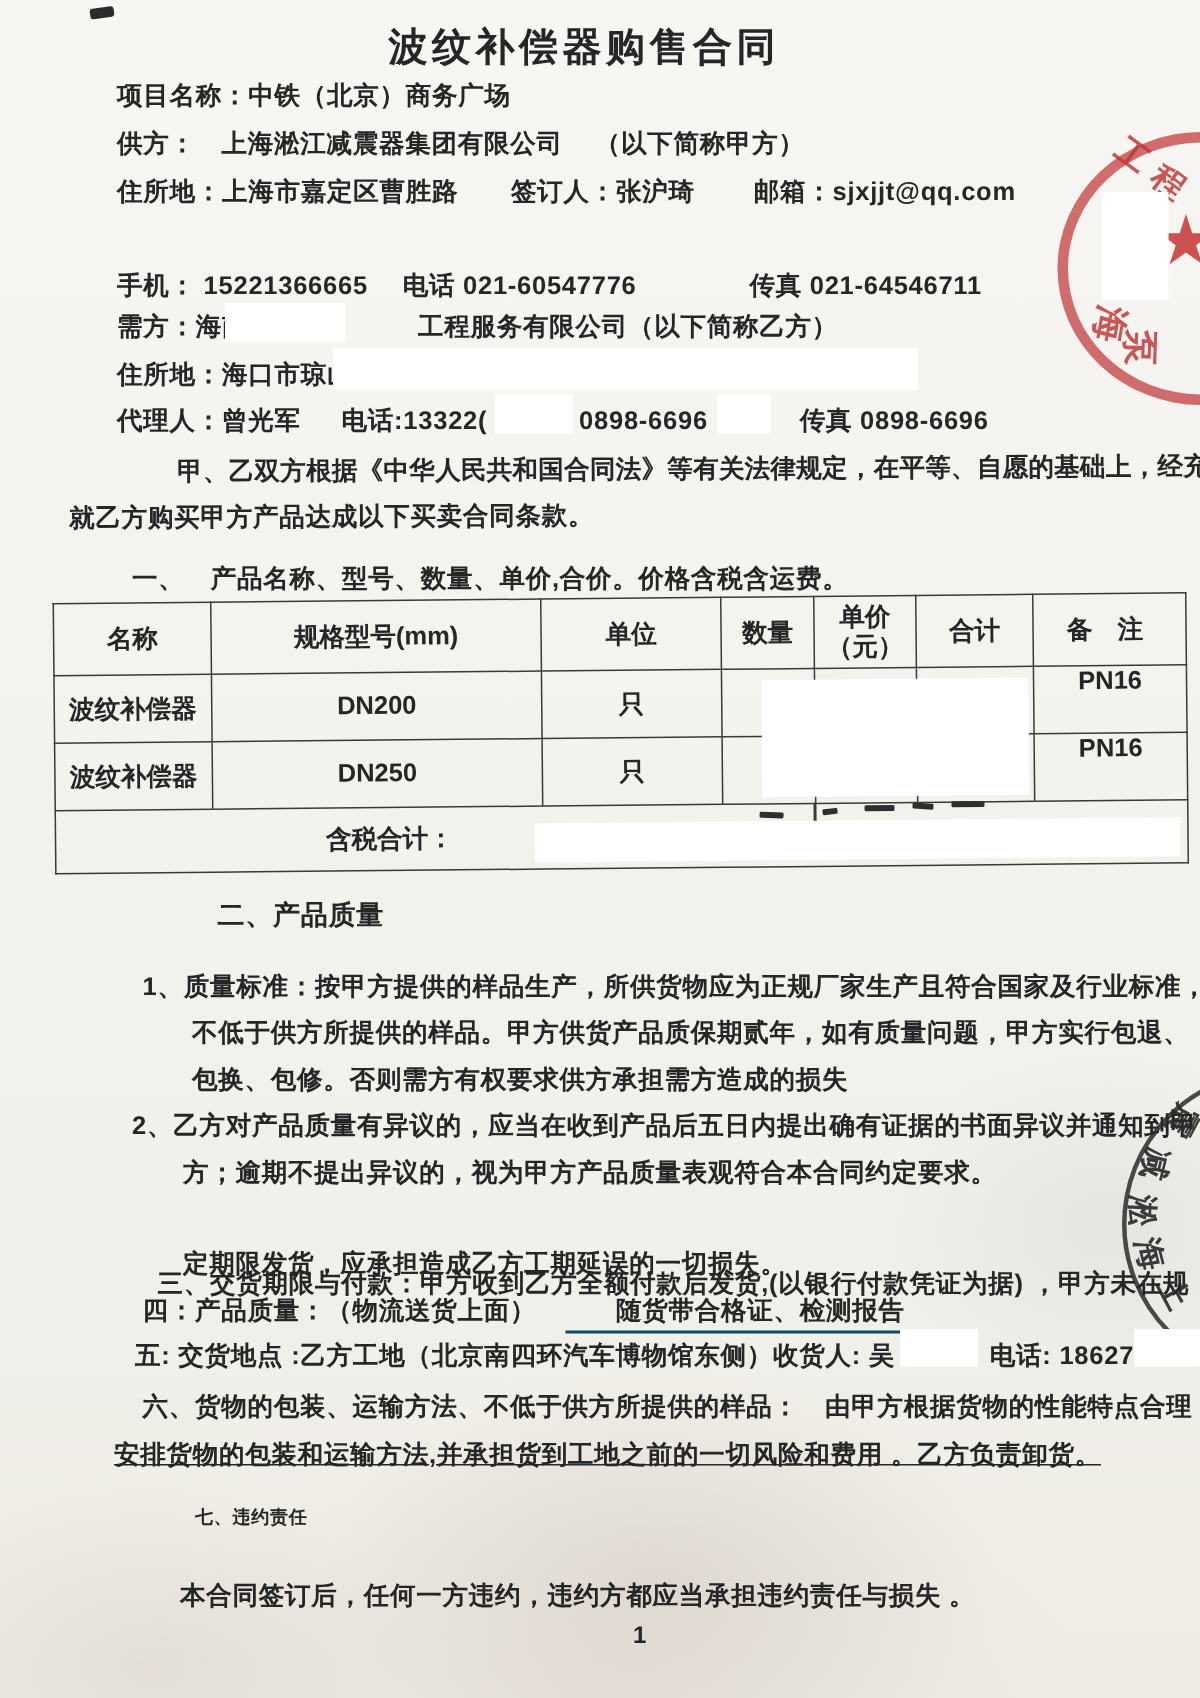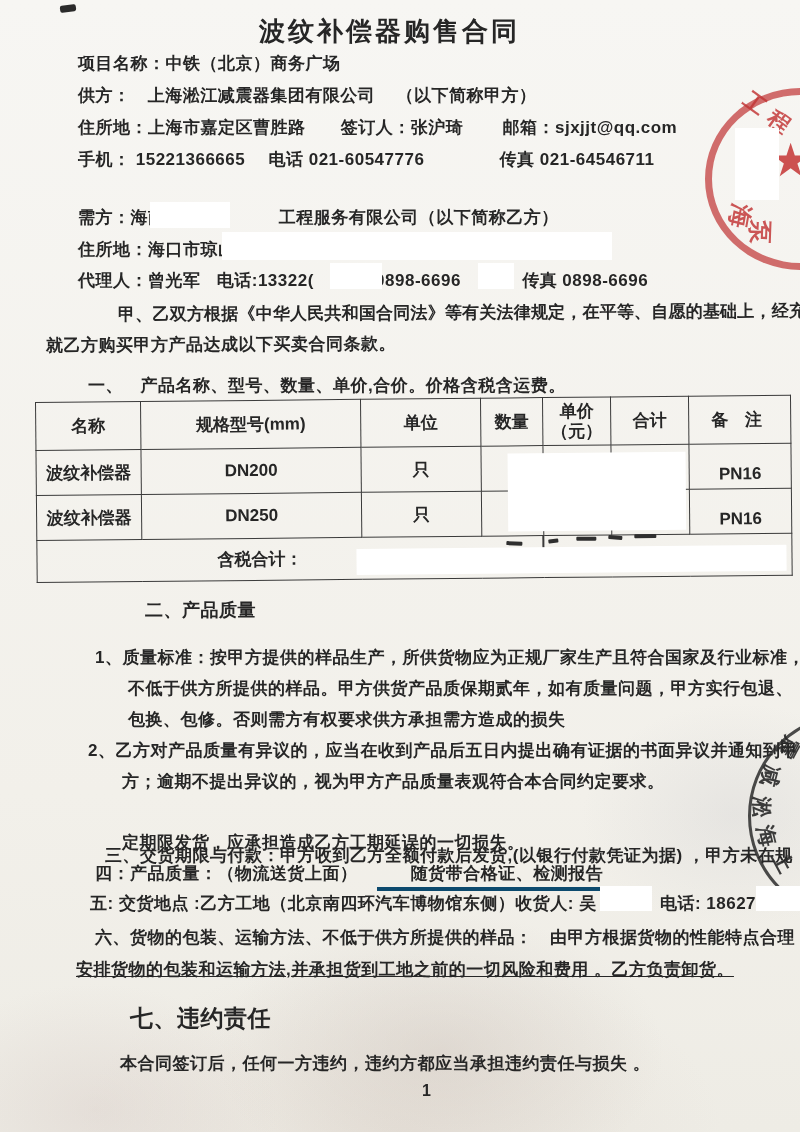--- a/index.html
+++ b/index.html
@@ -25,21 +25,21 @@
   .tablewrap{position:absolute;left:35px;top:402px;width:755px;transform:rotate(-0.55deg);transform-origin:left top;}
   table{border-collapse:collapse;table-layout:fixed;width:755px;}
   td,th{border:1.6px solid #3a3a3a;text-align:center;font-size:17px;font-weight:600;padding:0;overflow:hidden;}
   th{font-weight:600;}
   .hrow{height:48px;}
   .drow{height:45px;}
   .frow{height:42px;}
   .frow td{text-align:left;border-top:1.6px solid #3a3a3a;}
   .footer-label{padding-left:180px;font-size:17px;}
   .price-h span{display:block;line-height:20px;}
-  .note-cell{vertical-align:top;padding-top:20px;}
+  .note-cell{vertical-align:top;padding-top:0;}
   .dash{position:absolute;background:#2f2f2f;height:4px;border-radius:1px;z-index:6;}
   .stub{position:absolute;background:#3a3a3a;z-index:2;}
 
   
   .stamp-red{position:absolute;left:705px;top:88px;width:178px;height:168px;border-radius:50%;
     border:7px solid rgba(193,56,56,0.72);z-index:3;}
   .stamp-red .star{position:absolute;left:58px;top:38px;font-size:46px;color:rgba(196,52,52,0.85);}
   .stamp-txt{position:absolute;font-weight:700;color:rgba(193,50,50,0.82);}
   .stamp-dark{position:absolute;left:748px;top:713px;width:200px;height:200px;border-radius:50%;
     border:3.5px solid rgba(44,44,44,0.85);z-index:3;}
@@ -62,33 +62,33 @@
   <span class="seg" style="margin-left:16px;font-family:Liberation Serif, serif;">（以下简称甲方）</span>
 </div>
 <div class="ln" style="left:78px;top:116px;">
   <span class="seg">住所地：上海市嘉定区曹胜路</span>
   <span class="seg" style="margin-left:30px;">签订人：张沪琦</span>
   <span class="seg" style="margin-left:34px;">邮箱：sjxjjt@qq.com</span>
 </div>
 <div class="ln" style="left:78px;top:148px;">
   <span class="seg">手机： 15221366665</span>
   <span class="seg" style="margin-left:18px;">电话 021-60547776</span>
-  <span class="seg" style="margin-left:70px;">传真 021-64546711</span>
+  <span class="seg" style="margin-left:70px;margin-top:31px;">传真 021-64546711</span>
 </div>
 
 <div class="ln" style="left:78px;top:206px;">
   <span class="seg">需方：海南</span>
   <span class="seg" style="margin-left:108px;">工程服务有限公司（以下简称乙方）</span>
 </div>
 <div class="whiteout" style="left:150px;top:202px;width:80px;height:26px;"></div>
 <div class="ln" style="left:78px;top:238px;">住所地：海口市琼山区</div>
 <div class="whiteout" style="left:222px;top:232px;width:390px;height:28px;"></div>
 <div class="ln" style="left:78px;top:269px;">
   <span class="seg">代理人：曾光军</span>
-  <span class="seg" style="margin-left:11px;text-align:center;">电话:13322(</span>
+  <span class="seg" style="margin-left:22px;text-align:center;">电话:13322(</span>
   <span class="seg" style="margin-left:56px;">0898-6696</span>
   <span class="seg" style="margin-left:56px;">传真 0898-6696</span>
 </div>
 <div class="whiteout" style="left:330px;top:263px;width:52px;height:26px;"></div>
 <div class="whiteout" style="left:478px;top:263px;width:36px;height:26px;"></div>
 
 <div class="ln rot1" style="left:118px;top:303px;letter-spacing:0.2px;">甲、乙双方根据《中华人民共和国合同法》等有关法律规定，在平等、自愿的基础上，经充分协商，</div>
 <div class="ln rot1" style="left:46px;top:334px;">就乙方购买甲方产品达成以下买卖合同条款。</div>
 
 <div class="ln" style="left:88px;top:374px;font-weight:700;">一、　产品名称、型号、数量、单价,合价。价格含税含运费。</div>
@@ -157,34 +157,34 @@
 <div class="ln" style="left:128px;top:677px;">不低于供方所提供的样品。甲方供货产品质保期贰年，如有质量问题，甲方实行包退、</div>
 <div class="ln" style="left:128px;top:708px;">包换、包修。否则需方有权要求供方承担需方造成的损失</div>
 <div class="ln" style="left:88px;top:739px;">2、乙方对产品质量有异议的，应当在收到产品后五日内提出确有证据的书面异议并通知到甲</div>
 <div class="ln" style="left:122px;top:770px;">方；逾期不提出异议的，视为甲方产品质量表观符合本合同约定要求。</div>
 
 <div class="ln" style="left:105px;top:844px;">三、交货期限与付款：甲方收到乙方全额付款后发货,(以银行付款凭证为据) ，甲方未在规</div>
 <div class="ln" style="left:122px;top:831px;">定期限发货，应承担造成乙方工期延误的一切损失。</div>
 
 <div class="ln" style="left:95px;top:862px;">
   <span class="seg">四：产品质量：（物流送货上面）</span>
-  <span class="seg" style="margin-left:14px;font-weight:700;border-bottom:4px solid #0c4a6e;padding:0 34px 2px 34px;">随货带合格证、检测报告</span>
+  <span class="seg" style="margin-left:14px;font-weight:700;border-bottom:2px solid #0c4a6e;padding:0 34px 2px 34px;">随货带合格证、检测报告</span>
 </div>
 
 <div class="ln" style="left:90px;top:892px;">
   <span class="seg">五: 交货地点 :乙方工地（北京南四环汽车博物馆东侧）收货人: 吴</span>
   <span class="seg" style="margin-left:58px;">电话: 186275</span>
 </div>
 <div class="whiteout" style="left:600px;top:886px;width:52px;height:25px;"></div>
 <div class="whiteout" style="left:756px;top:886px;width:44px;height:25px;"></div>
 
 <div class="ln" style="left:95px;top:926px;">六、货物的包装、运输方法、不低于供方所提供的样品：　由甲方根据货物的性能特点合理</div>
 <div class="ln" style="left:76px;top:958px;text-decoration:underline;">安排货物的包装和运输方法,并承担货到工地之前的一切风险和费用 。乙方负责卸货。</div>
 
-<div class="ln" style="left:130px;top:1003px;font-size:23px;">七、违约责任</div>
+<div class="ln" style="left:130px;top:1003px;font-size:12px;">七、违约责任</div>
 <div class="ln" style="left:120px;top:1052px;">本合同签订后，任何一方违约，违约方都应当承担违约责任与损失 。</div>
 
 <div class="ln pageno" style="left:422px;top:1082px;">1</div>
 
 <div class="stamp-red">
   <span class="star">★</span>
 </div>
 <div class="stamp-txt" style="left:740px;top:100px;font-size:22px;letter-spacing:8px;transform:rotate(36deg);">工程</div>
 <div class="stamp-txt" style="left:728px;top:200px;font-size:24px;transform:rotate(100deg);">海</div>
 <div class="stamp-txt" style="left:748px;top:216px;font-size:24px;transform:rotate(92deg);">泵</div>

